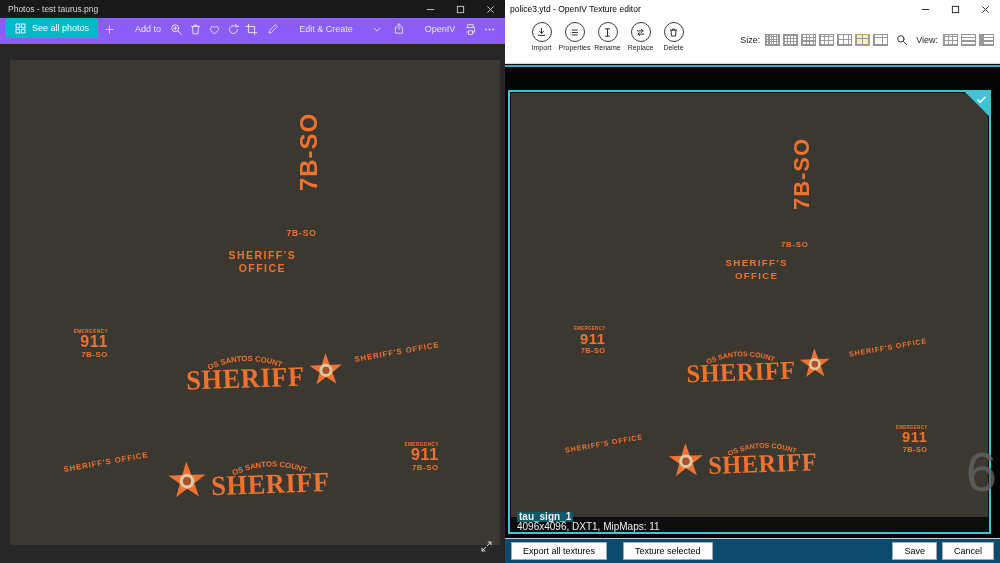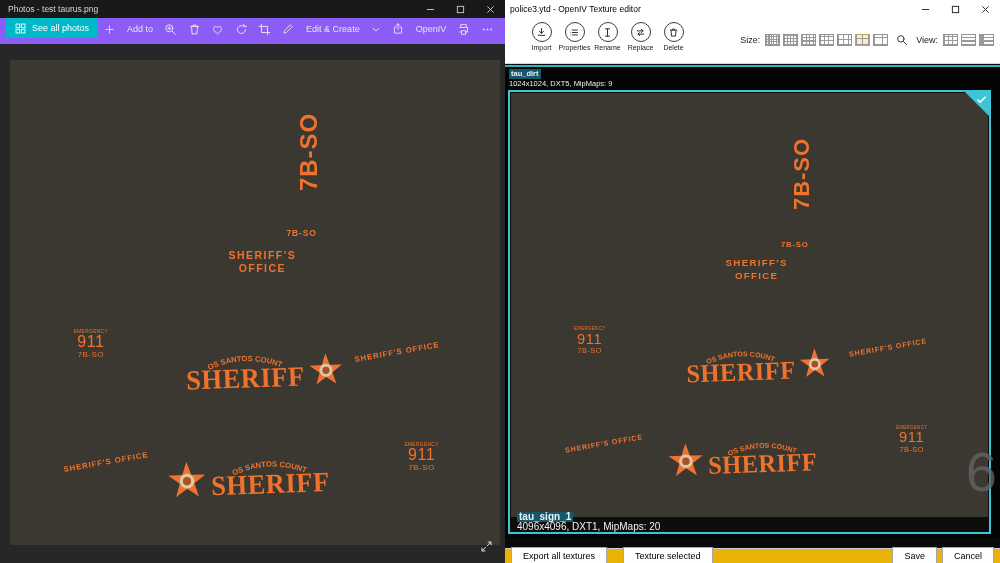--- a/index.html
+++ b/index.html
@@ -10,33 +10,33 @@
   :root{--orange:#f1722c;--livery-bg:#3a3831;--teal:#3fc4d4}
   .screen{position:relative;width:1000px;height:563px;background:#000}
 
   
   .photos{position:absolute;left:0;top:0;width:505px;height:563px;background:#272727}
   .p-titlebar{height:18px;background:#191919;display:flex;align-items:center;color:#d6d6d6;font-size:8.5px;padding-left:8px}
   .win-controls{margin-left:auto;display:flex;height:100%}
   .win-btn{width:30px;height:100%;display:flex;align-items:center;justify-content:center;color:#cfcfcf}
   .p-toolbar{height:26px;background:#8b5cf6;display:flex;align-items:flex-start;padding:0 6px;color:#e6e6e6}
   .btn-seeall{background:#00b9c8;color:#fff;height:20px;display:flex;align-items:center;gap:6px;padding:0 9px;font-size:9px;white-space:nowrap}
-  .tb-btn{display:flex;align-items:center;gap:12px;height:22px;padding:0 6px;font-size:9px;color:#e6e6e6;white-space:nowrap}
+  .tb-btn{display:flex;align-items:center;gap:20px;height:22px;padding:0 6px;font-size:9px;color:#e6e6e6;white-space:nowrap}
   .tb-icon-btn{width:26px;height:22px;display:flex;align-items:center;justify-content:center;color:#e6e6e6}
   .sp{flex:1}
   .p-stage{position:absolute;left:10px;top:60px;width:490px;height:485px}
   .expand-btn{position:absolute;right:10px;bottom:8px;width:18px;height:18px;display:flex;align-items:center;justify-content:center;color:#e0e0e0}
 
   
   .texture{position:absolute;inset:0;background:var(--livery-bg);font-size:10px;color:var(--orange);overflow:hidden}
   .texture.small{font-size:9.2px}
   .t-vert{position:absolute;left:61%;top:19%;transform:translate(-50%,-50%) rotate(-90deg);font-size:2.4em;font-weight:bold;letter-spacing:.04em;white-space:nowrap}
   .t-code-sm{position:absolute;left:59.5%;top:35.6%;transform:translate(-50%,-50%);font-size:.85em;font-weight:bold;letter-spacing:.1em;white-space:nowrap}
   .t-so-block{position:absolute;left:51.5%;top:41.8%;transform:translate(-50%,-50%);text-align:center;font-weight:bold;font-size:1.05em;letter-spacing:.14em;line-height:1.3;white-space:nowrap}
-  .t-911{position:absolute;font-weight:normal;line-height:1.05;text-align:center;white-space:nowrap}
+  .t-911{position:absolute;font-weight:bold;line-height:1.05;text-align:right;white-space:nowrap}
   .t-911 .emg{font-size:.48em;letter-spacing:.08em}
   .t-911 .num{font-size:1.6em;letter-spacing:.04em}
   .t-911 .cd{font-size:.8em;letter-spacing:.06em}
   .t-911-left{left:16.5%;top:58.5%;transform:translate(-50%,-50%)}
   .t-911-right{left:84%;top:81.8%;transform:translate(-50%,-50%)}
   .t-logo{position:absolute;display:flex;align-items:center;gap:.35em}
   .t-logo-main{left:52%;top:64.4%;transform:translate(-50%,-50%) rotate(-2deg)}
   .t-logo-bottom{left:48.5%;top:86.4%;transform:translate(-50%,-50%) rotate(-2deg)}
   .t-logo-text{display:flex;flex-direction:column;align-items:center}
   .arc{width:9.5em;height:2em;overflow:visible}
@@ -70,21 +70,21 @@
   .v-detail{background-image:linear-gradient(90deg,#9a9a9a 0 4px,transparent 4px),repeating-linear-gradient(0deg,#9a9a9a 0 1px,transparent 1px 3.5px)}
   .o-search{width:18px;height:16px;display:flex;align-items:center;justify-content:center;color:#333;margin:0 2px}
   .o-panel{position:absolute;left:0;top:65px;right:0;bottom:25px;background:#050505;border-top:2px solid #2fb3c4}
   .entry-head{padding:2px 4px 0;font-size:7.5px;line-height:9.5px;color:#f0f0f0}
   .entry-name{display:inline-block;background:#14586b;padding:0 2px;font-weight:bold}
   .tile{position:absolute;left:3px;top:23px;width:483px;height:444px;border:2px solid var(--teal);background:#0d0d0c}
   .tile .texture{position:absolute;inset:1px 1px 15px 1px}
   .corner-tri{position:absolute;top:0;right:0;width:0;height:0;border-top:24px solid var(--teal);border-left:24px solid transparent}
   .corner-check{position:absolute;top:3px;right:2px}
   .tile-label{position:absolute;left:7px;bottom:1px;font-size:10px;line-height:9.5px;color:#f0f0f0}
-  .o-bottombar{position:absolute;left:0;right:0;bottom:0;height:15px;background:#eab308;border-top:1px solid #cfcfcf;display:flex;align-items:center;padding:0 6px}
+  .o-bottombar{position:absolute;left:0;right:0;bottom:0;height:25px;background:#0c4a6e;border-top:1px solid #cfcfcf;display:flex;align-items:center;padding:0 6px}
   .o-btn{height:18px;background:#fdfdfd;border:1px solid #a6a6a6;font-size:9px;padding:0 11px;color:#000;display:flex;align-items:center;white-space:nowrap}
   .gap16{width:16px}
   .gap5{width:5px}
   .watermark{position:absolute;right:3px;top:444px;font-size:56px;color:#636363;opacity:.8;z-index:6;line-height:1;pointer-events:none}
 </style>
 </head>
 <body>
 
 <div class="screen">
 
@@ -325,24 +325,20 @@
             </svg>
         </button>
         <span class="o-label">View:</span>
         <span class="gicon g4"></span>
         <span class="gicon v-list"></span>
         <span class="gicon v-detail"></span>
       </div>
     </div>
 
     <div class="o-panel">
-      <div class="entry-head">
-        <span class="entry-name">tau_dirt</span><br>
-        <span>1024x1024, DXT5, MipMaps: 9</span>
-      </div>
 
       <div class="tile">
         <div class="texture small">
   <div class="t-vert">7B-SO</div>
   <div class="t-code-sm">7B-SO</div>
   <div class="t-so-block">
     <div>SHERIFF'S</div>
     <div>OFFICE</div>
   </div>
   <div class="t-911 t-911-left">
@@ -385,21 +381,21 @@
     <div class="num">911</div>
     <div class="cd">7B-SO</div>
   </div>
 </div>
         <div class="corner-tri"></div>
         <svg class="corner-check" width="11" height="9" viewBox="0 0 12 10" fill="none" stroke="#fff" stroke-width="1.8">
             <path d="M1.5 5l3 3 6-6"></path>
           </svg>
         <div class="tile-label">
           <span class="entry-name">tau_sign_1</span><br>
-          <span>4096x4096, DXT1, MipMaps: 20</span>
+          <span>4096x4096, DXT1, MipMaps: 11</span>
         </div>
       </div>
     </div>
 
     <div class="watermark">6</div>
 
     <div class="o-bottombar">
       <button class="o-btn">Export all textures</button>
       <div class="gap16"></div>
       <button class="o-btn">Texture selected</button>

